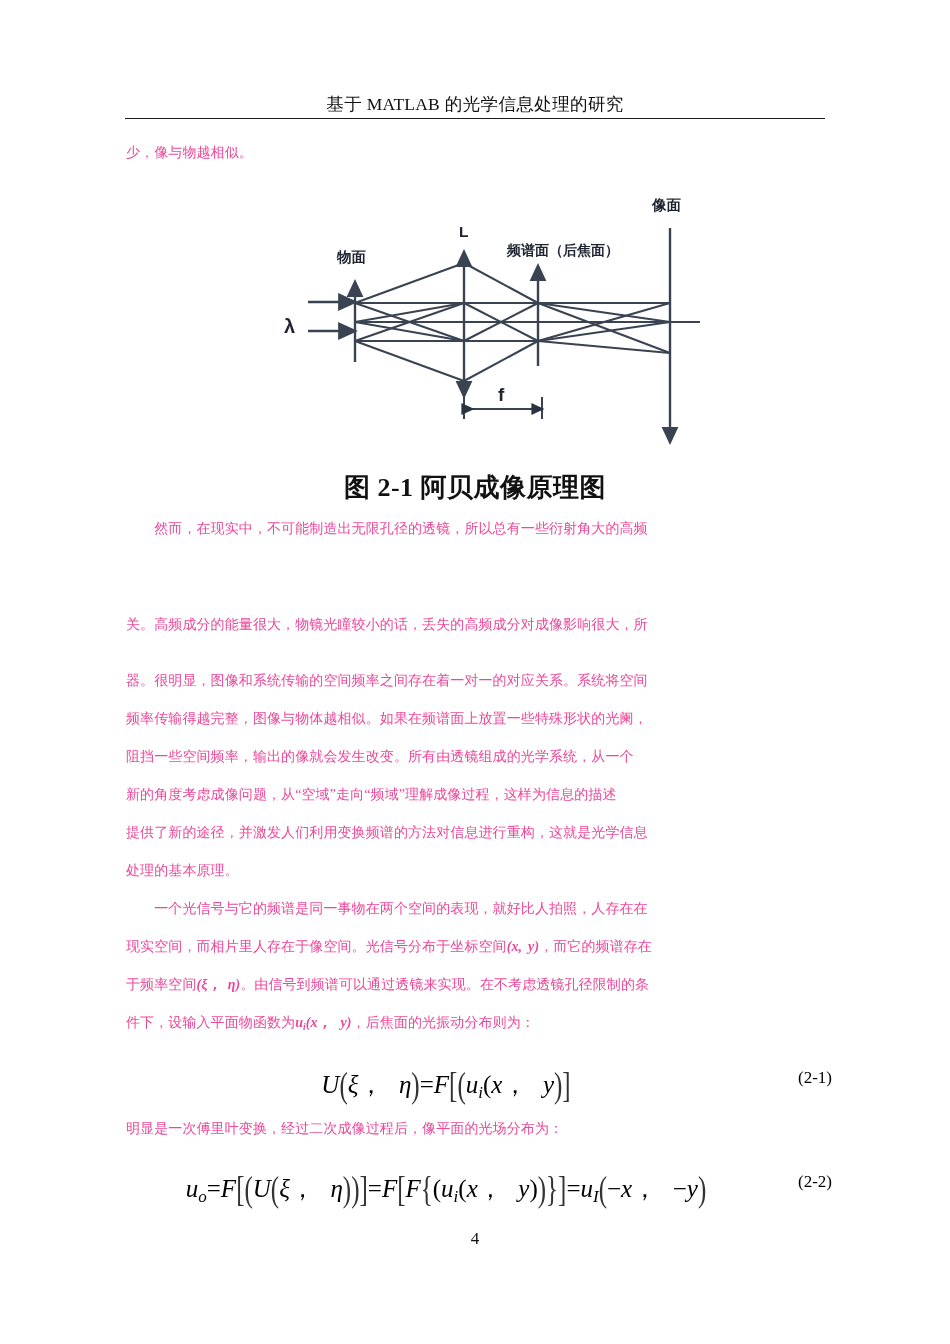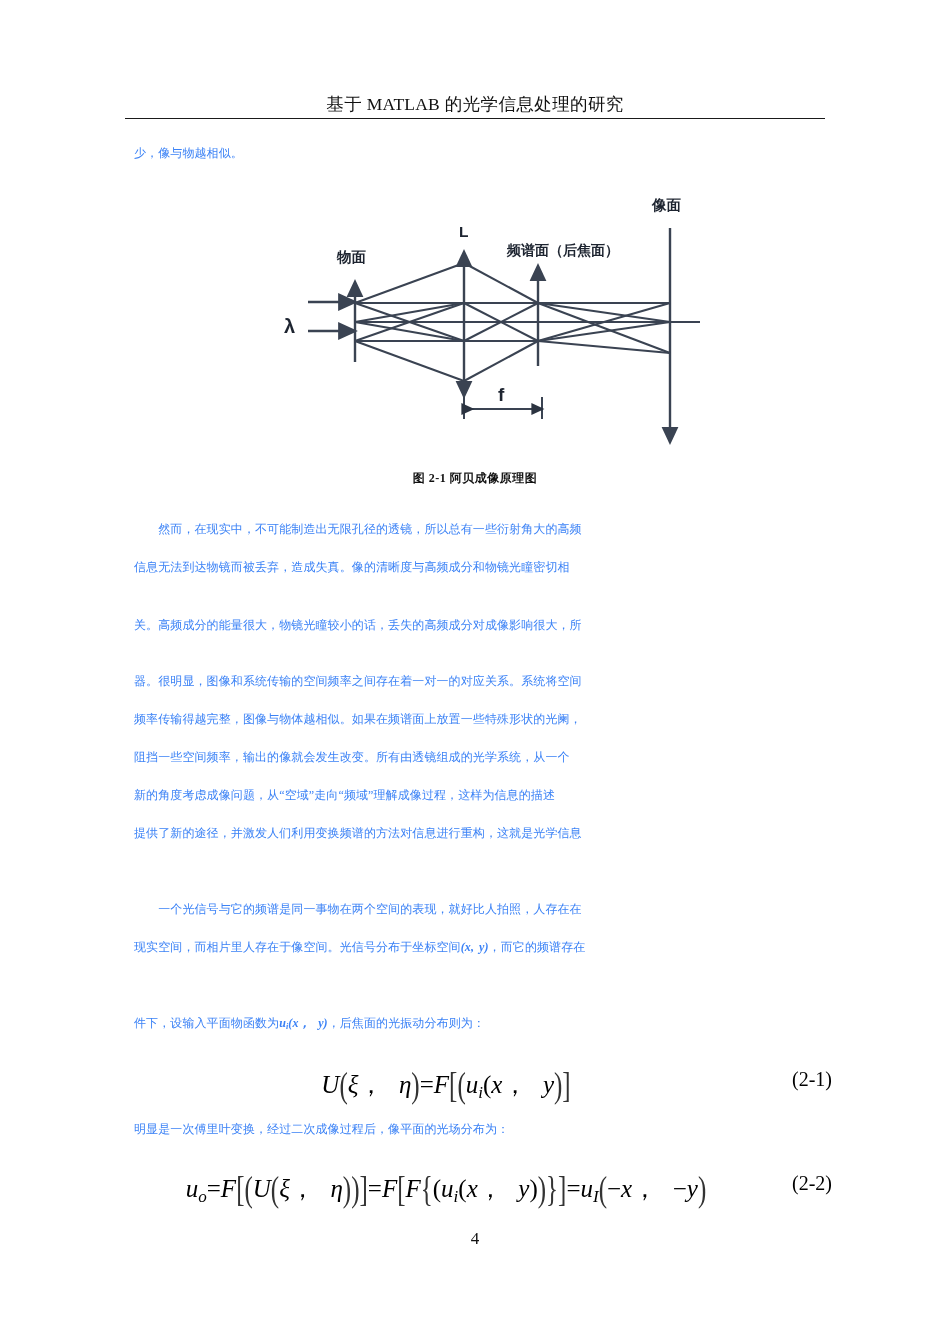--- a/index.html
+++ b/index.html
@@ -41,45 +41,45 @@
   .header-rule {
     position: absolute;
     left: 125px;
     top: 118px;
     width: 700px;
     height: 0;
     border-top: 1.6px solid #1a1a1a;
   }
   .para-line {
     position: absolute;
-    left: 134px;
+    left: 126px;
     width: 706px;
-    font-size: 12px;
+    font-size: 14px;
     line-height: 22px;
-    color: #3b82f6;
+    color: #ec4899;
     white-space: pre;
     letter-spacing: 0.1px;
   }
 
   
   .figure {
     position: absolute;
     left: 0;
     top: 0;
     width: 950px;
     height: 1344px;
     pointer-events: none;
   }
   .fig-caption {
     position: absolute;
     left: 125px;
     top: 470px;
     width: 700px;
     text-align: center;
-    font-size: 12px;
+    font-size: 26px;
     font-weight: bold;
     color: #111;
     letter-spacing: 0.5px;
   }
 
   
   .eq-row {
     position: absolute;
     left: 126px;
     width: 706px;
@@ -91,21 +91,21 @@
     top: 0;
     width: 640px;
     text-align: center;
     font-size: 25px;
     font-family: "Liberation Serif", "DejaVu Serif", serif;
   }
   .eq-num {
     position: absolute;
     right: 0;
     top: 0;
-    font-size: 20px;
+    font-size: 17px;
     font-family: "Liberation Serif", "DejaVu Serif", serif;
   }
   .mi { font-style: italic; }
   .sub {
     font-size: 0.68em;
     vertical-align: -0.28em;
     font-style: italic;
   }
   .brk {
     display: inline-block;
@@ -214,32 +214,33 @@
     <text x="652" y="210" font-family="Liberation Sans, DejaVu Sans, sans-serif" font-size="14.5" font-weight="bold" fill="#1d2430">像面</text>
 
     <text x="284" y="333" font-family="Liberation Sans, DejaVu Sans, sans-serif" font-size="20" font-weight="bold" fill="#1d2430">λ</text>
 
     <text x="498" y="401" font-family="Liberation Sans, DejaVu Sans, sans-serif" font-size="19" font-weight="bold" fill="#1d2430">f</text>
   </svg>
 
   <div class="fig-caption"><span>图 2-1 </span><span>阿贝成像原理图</span></div>
 
   <div class="para-line" style="top:518px;">　　然而，在现实中，不可能制造出无限孔径的透镜，所以总有一些衍射角大的高频</div>
-  <div class="para-line" style="top:556px;">信息无法到达物镜而被丢弃，造成失真。像的清晰度与高频成分和物镜光瞳密切相</div>
   <div class="para-line" style="top:594px;margin-top:20px;">关。高频成分的能量很大，物镜光瞳较小的话，丢失的高频成分对成像影响很大，所</div>
   <div class="para-line" style="top:708px;">频率传输得越完整，图像与物体越相似。如果在频谱面上放置一些特殊形状的光阑，</div>
   <div class="para-line" style="top:670px;">器。很明显，图像和系统传输的空间频率之间存在着一对一的对应关系。系统将空间</div>
   <div class="para-line" style="top:746px;">阻挡一些空间频率，输出的像就会发生改变。所有由透镜组成的光学系统，从一个</div>
   <div class="para-line" style="top:784px;">新的角度考虑成像问题，从“空域”走向“频域”理解成像过程，这样为信息的描述</div>
   <div class="para-line" style="top:822px;">提供了新的途径，并激发人们利用变换频谱的方法对信息进行重构，这就是光学信息</div>
+  <div class="para-line" style="top:860px;">处理的基本原理。</div>
 
   <div class="para-line" style="top:898px;">　　一个光信号与它的频谱是同一事物在两个空间的表现，就好比人拍照，人存在在</div>
 
   <div class="para-line" style="top:936px;"><span>现实空间，而相片里人存在于像空间。光信号分布于坐标空间</span><span class="inline-math">(<span class="mi">x</span>,<span class="sp"></span><span class="mi">y</span>)</span><span>，而它的频谱存在</span></div>
 
+  <div class="para-line" style="top:974px;"><span>于频率空间</span><span class="inline-math">(<span class="mi">ξ</span>，<span class="sp"></span><span class="mi">η</span>)</span><span>。由信号到频谱可以通过透镜来实现。在不考虑透镜孔径限制的条</span></div>
 
   <div class="para-line" style="top:1012px;"><span>件下，设输入平面物函数为</span><span class="inline-math"><span class="mi">u</span><span class="sub">i</span>(<span class="mi">x</span>，<span class="spb"></span><span class="mi">y</span>)</span><span>，后焦面的光振动分布则为：</span></div>
 
   <div class="eq-row" style="top:1068px;">
     <div class="eq-body"><span class="mi">U</span><span class="brk">(</span><span class="mi">ξ</span>，<span class="spb"></span><span class="mi">η</span><span class="brk">)</span>=<span class="mi">F</span><span class="brk">[</span><span class="brk">(</span><span class="mi">u</span><span class="sub">i</span>(<span class="mi">x</span>，<span class="spb"></span><span class="mi">y</span><span class="brk">)</span><span class="brk">]</span></div>
     <div class="eq-num">(2-1)</div>
   </div>
 
   <div class="para-line" style="top:1118px;">明显是一次傅里叶变换，经过二次成像过程后，像平面的光场分布为：</div>
 

